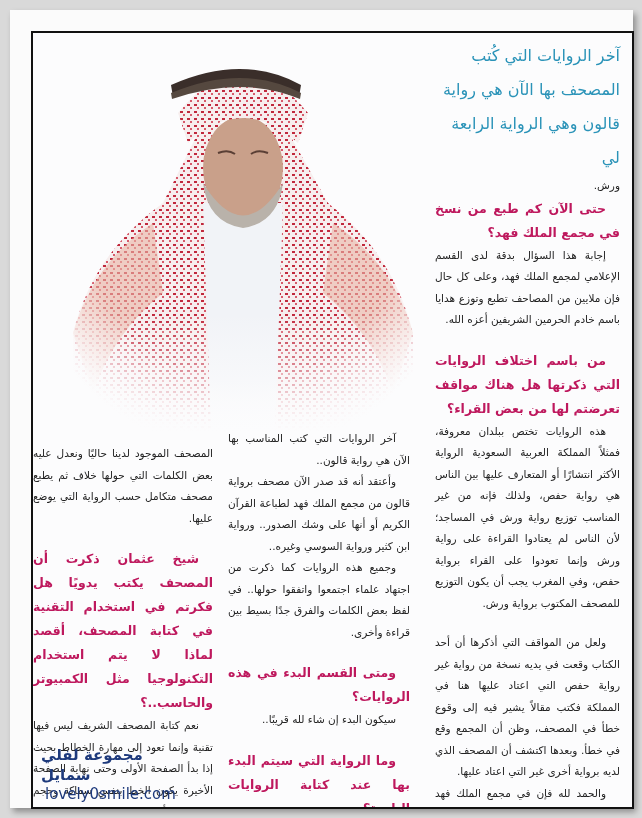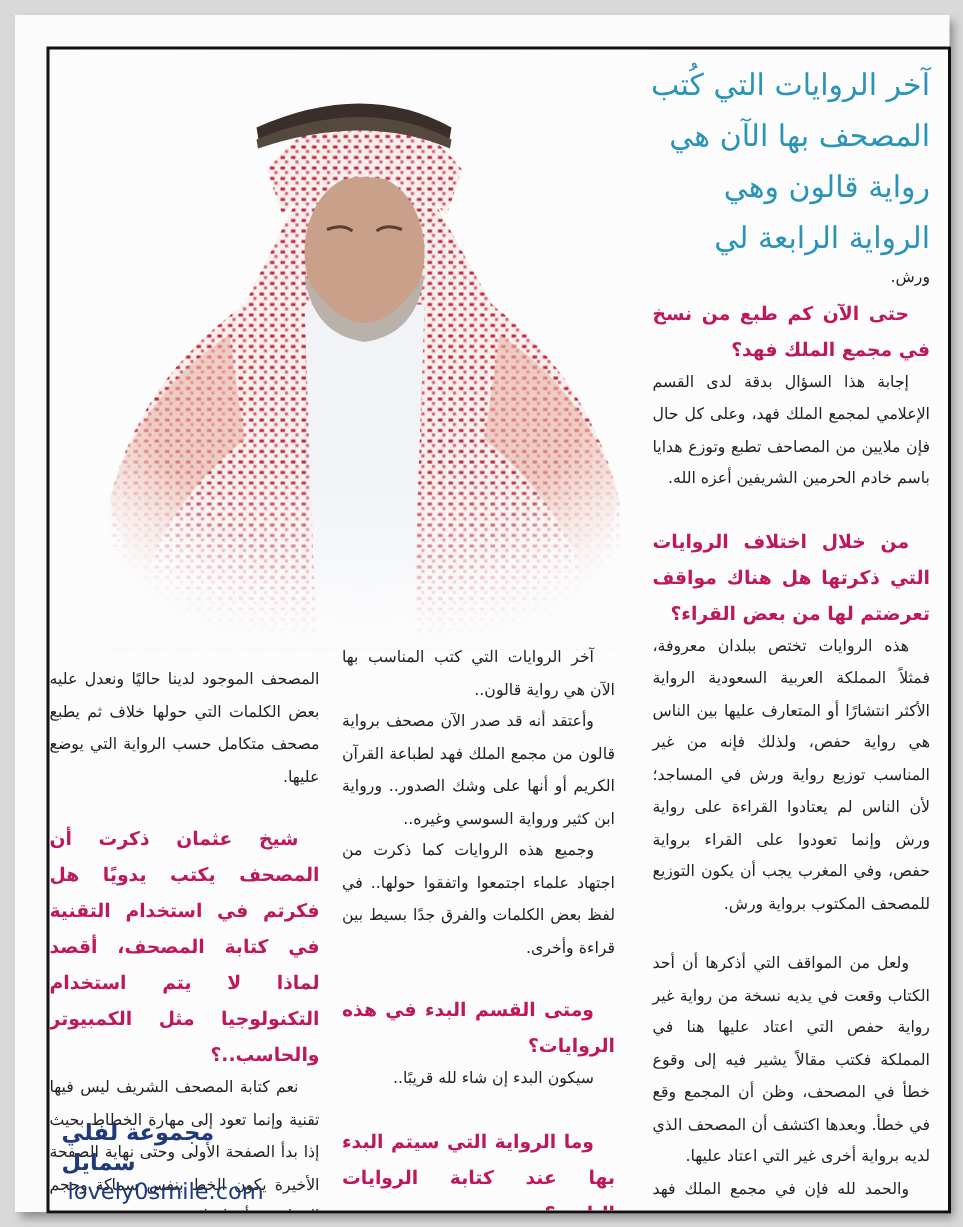--- a/index.html
+++ b/index.html
@@ -24,21 +24,21 @@
   .photo {
     position:absolute; left:20px; top:0px; width:380px; height:400px;
   }
   .photo svg { width:100%; height:100%; display:block; }
 
   
   .pullquote {
     position:absolute; right:12px; top:6px; width:190px;
     color:#2a93b8;
     font-family:"DejaVu Sans", sans-serif;
-    font-size:20px; line-height:34px;
+    font-size:16px; line-height:34px;
     text-align:right;
     letter-spacing:-0.5px;
   }
 
   .col {
     position:absolute;
     text-align:justify;
     font-family:"DejaVu Sans", sans-serif;
     font-size:10.5px;
     line-height:21.5px;
@@ -113,21 +113,21 @@
       </svg>
     </div>
 
     <div class="pullquote">آخر الروايات التي كُتب المصحف بها الآن هي رواية قالون وهي الرواية الرابعة لي</div>
 
     <div class="col col-right">
         <p class="noindent">ورش.</p>
         <h3>حتى الآن كم طبع من نسخ في مجمع الملك فهد؟</h3>
         <p>إجابة هذا السؤال بدقة لدى القسم الإعلامي لمجمع الملك فهد، وعلى كل حال فإن ملايين من المصاحف تطبع وتوزع هدايا باسم خادم الحرمين الشريفين أعزه الله.</p>
         <div class="gap"></div>
-        <h3>من خلال اختلاف الروايات التي ذكرتها هل هناك مواقف تعرضتم لها من بعض القراء؟</h3>
+        <h3>من باسم اختلاف الروايات التي ذكرتها هل هناك مواقف تعرضتم لها من بعض القراء؟</h3>
         <p>هذه الروايات تختص ببلدان معروفة، فمثلاً المملكة العربية السعودية الرواية الأكثر انتشارًا أو المتعارف عليها بين الناس هي رواية حفص، ولذلك فإنه من غير المناسب توزيع رواية ورش في المساجد؛ لأن الناس لم يعتادوا القراءة على رواية ورش وإنما تعودوا على القراء برواية حفص، وفي المغرب يجب أن يكون التوزيع للمصحف المكتوب برواية ورش.</p>
         <div class="gap"></div>
         <p>ولعل من المواقف التي أذكرها أن أحد الكتاب وقعت في يديه نسخة من رواية غير رواية حفص التي اعتاد عليها هنا في المملكة فكتب مقالاً يشير فيه إلى وقوع خطأ في المصحف، وظن أن المجمع وقع في خطأ. وبعدها اكتشف أن المصحف الذي لديه برواية أخرى غير التي اعتاد عليها.</p>
         <p>والحمد لله فإن في مجمع الملك فهد لجنة علمية متخصصة لجميع الروايات، وهناك عناية كاملة نحو أي روية تكتب وتطبع في مجمع الملك فهد.</p>
       </div>
     <div class="col col-mid">
         <p>آخر الروايات التي كتب المناسب بها الآن هي رواية قالون..</p>
         <p>وأعتقد أنه قد صدر الآن مصحف برواية قالون من مجمع الملك فهد لطباعة القرآن الكريم أو أنها على وشك الصدور.. ورواية ابن كثير ورواية السوسي وغيره..</p>
         <p>وجميع هذه الروايات كما ذكرت من اجتهاد علماء اجتمعوا واتفقوا حولها.. في لفظ بعض الكلمات والفرق جدًا بسيط بين قراءة وأخرى.</p>
         <div class="gap"></div>

